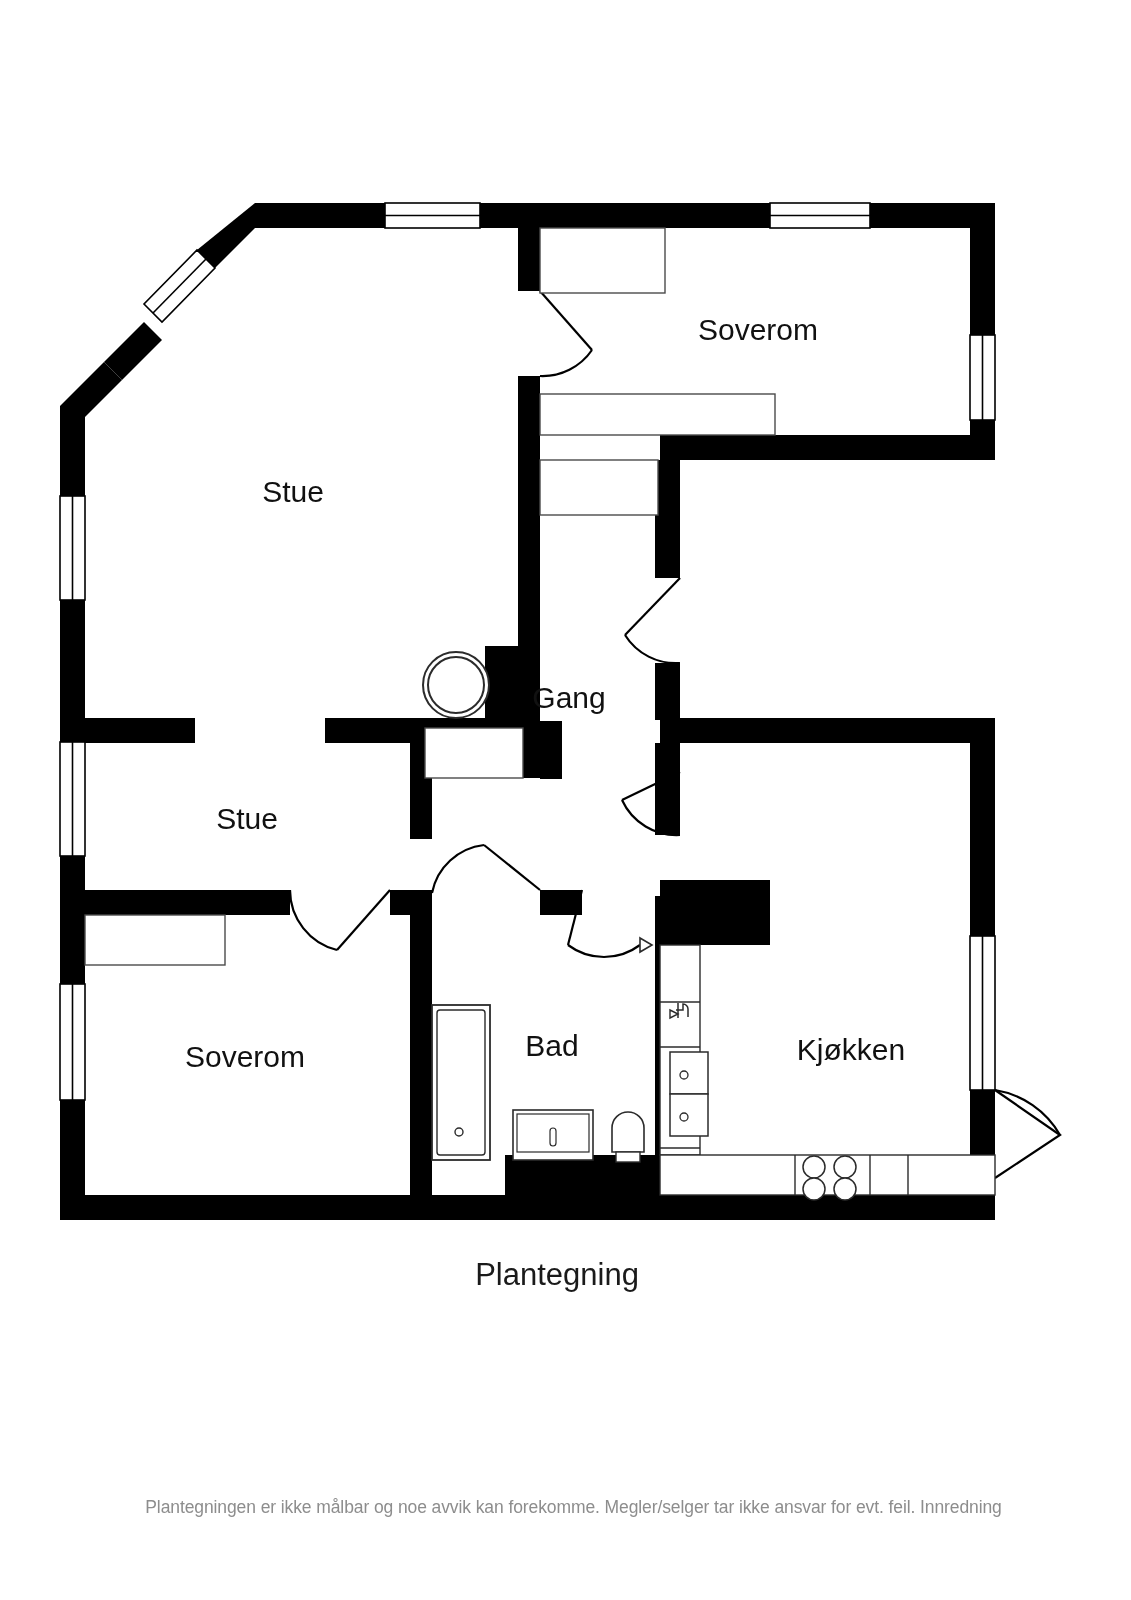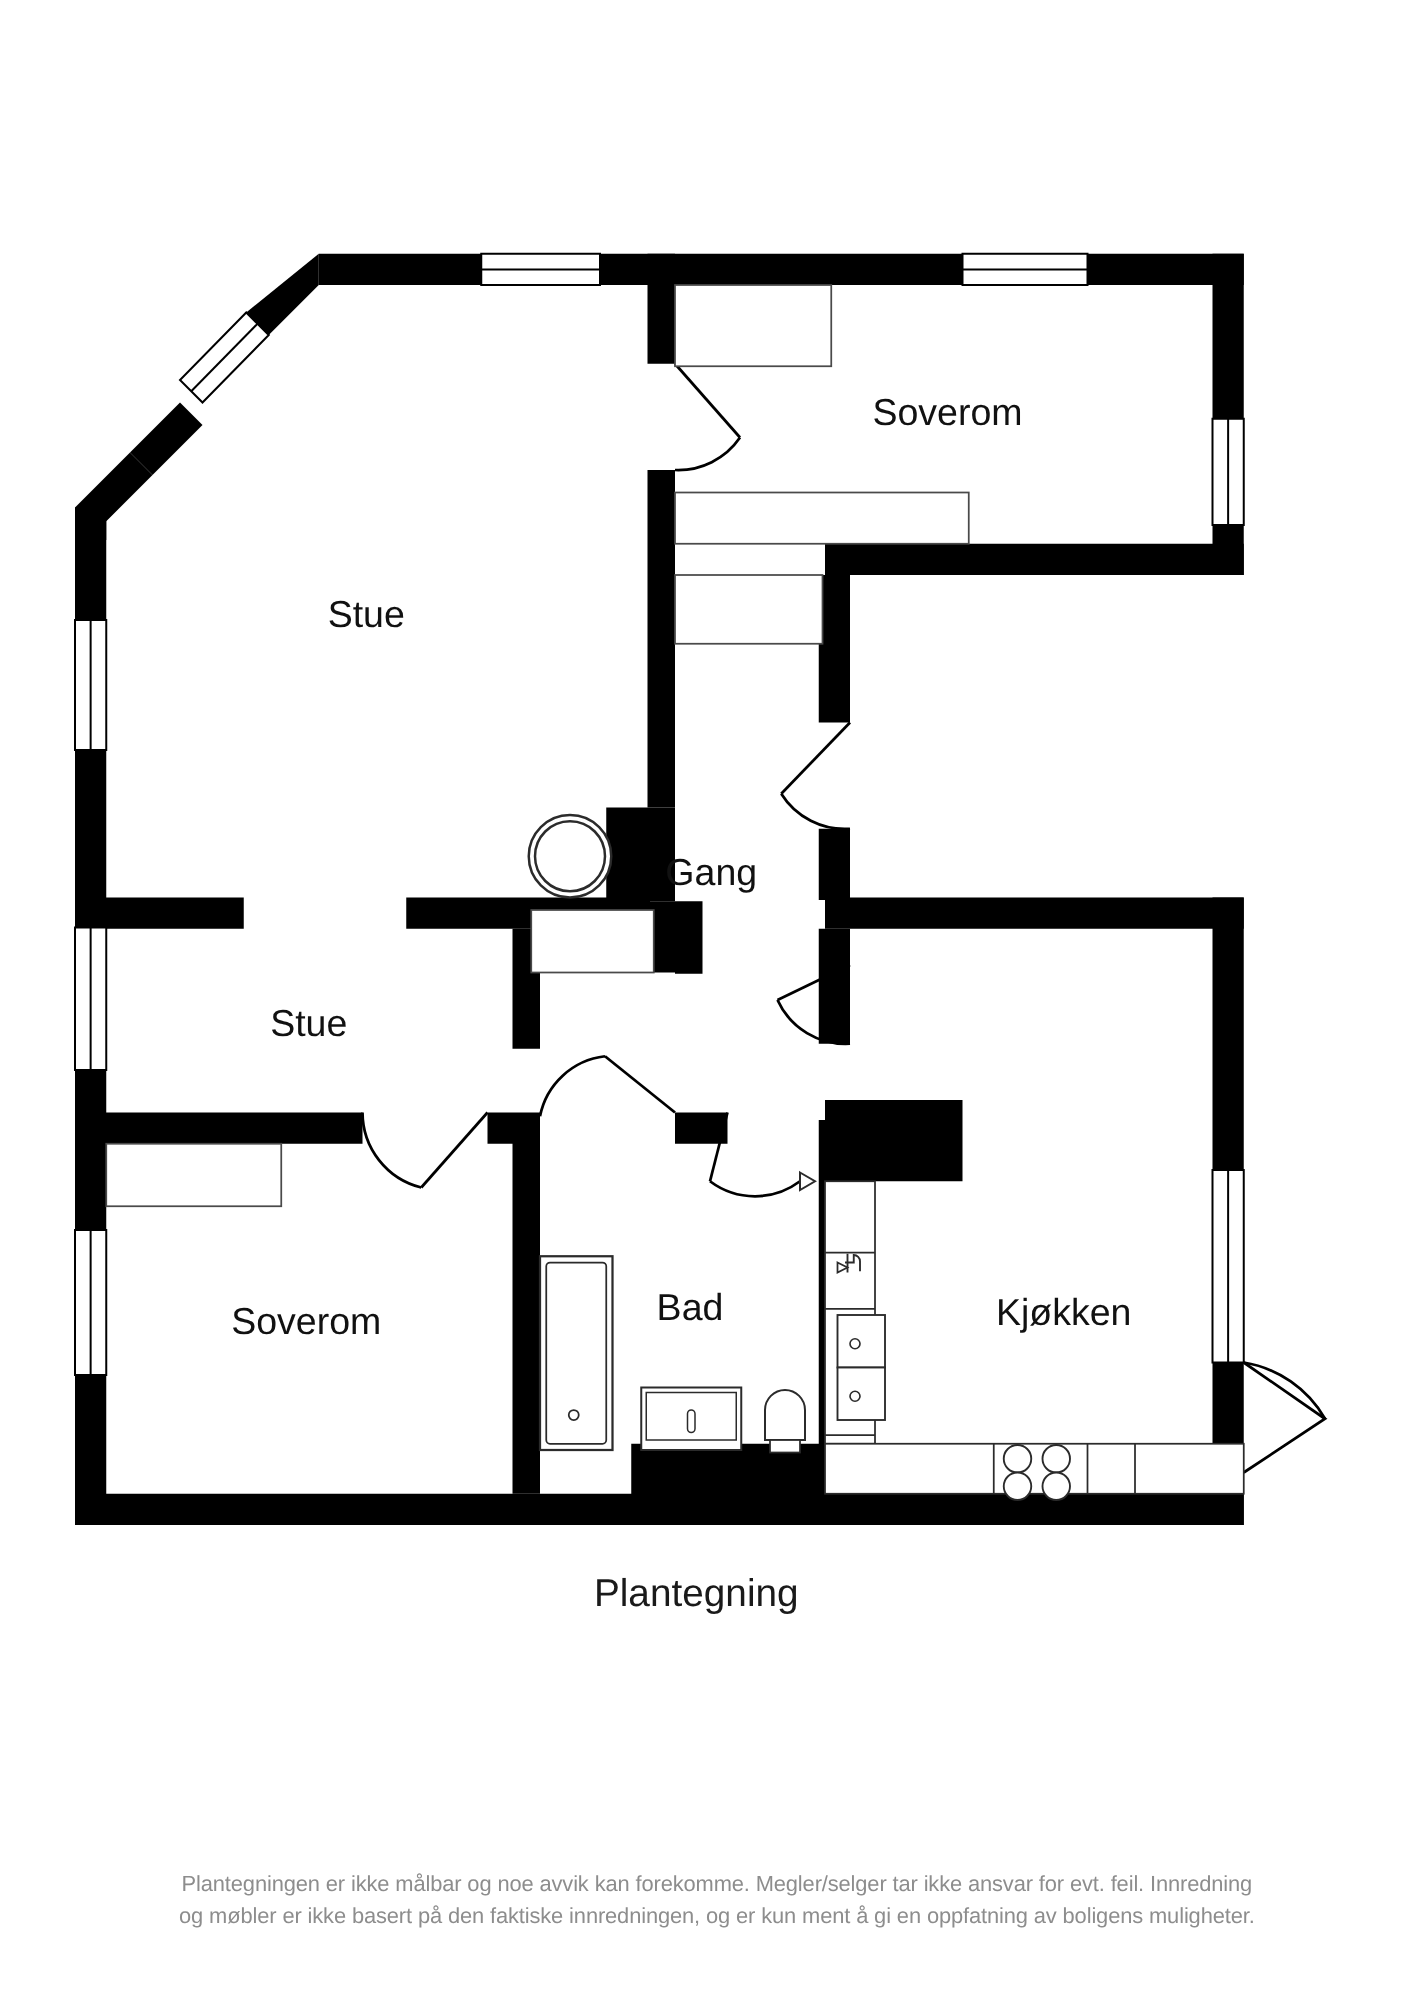--- a/index.html
+++ b/index.html
@@ -306,16 +306,15 @@
       <text class="room-label" x="851" y="1052">Kjøkken</text>
     </g>
 
     <text class="plan-title" x="557" y="1277">Plantegning</text>
 
   </svg>
   </div>
 
   <div id="disclaimer" style="top:1495px;">
     <span class="line">Plantegningen er ikke målbar og noe avvik kan forekomme. Megler/selger tar ikke ansvar for evt. feil. Innredning</span>
-    <span class="line">og møbler er ikke basert på den faktiske innredningen, og er kun ment å gi en oppfatning av boligens muligheter.</span>
   </div>
 
 </div>
 
 </body></html>

